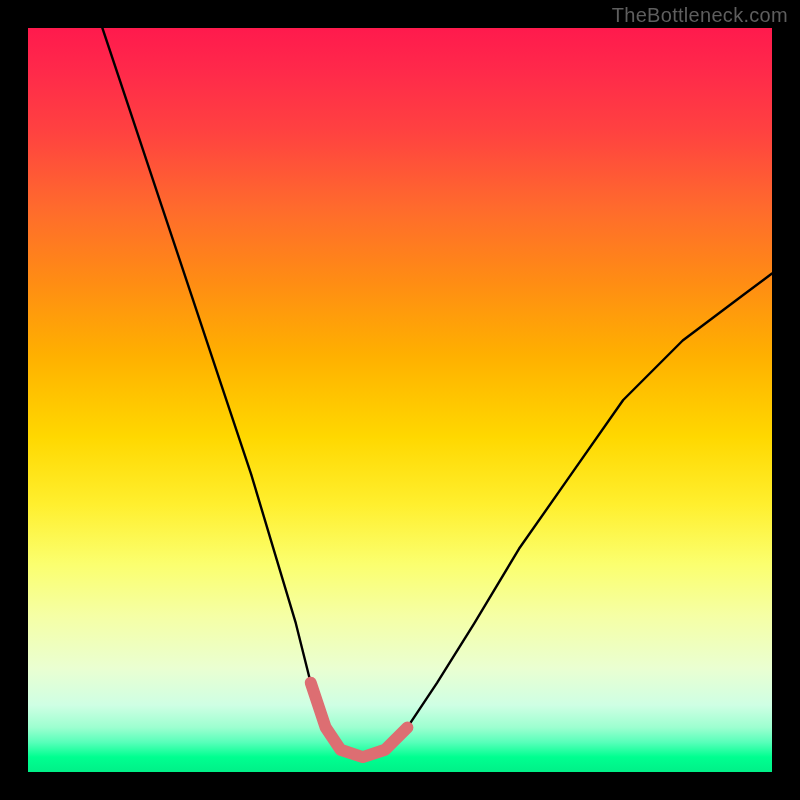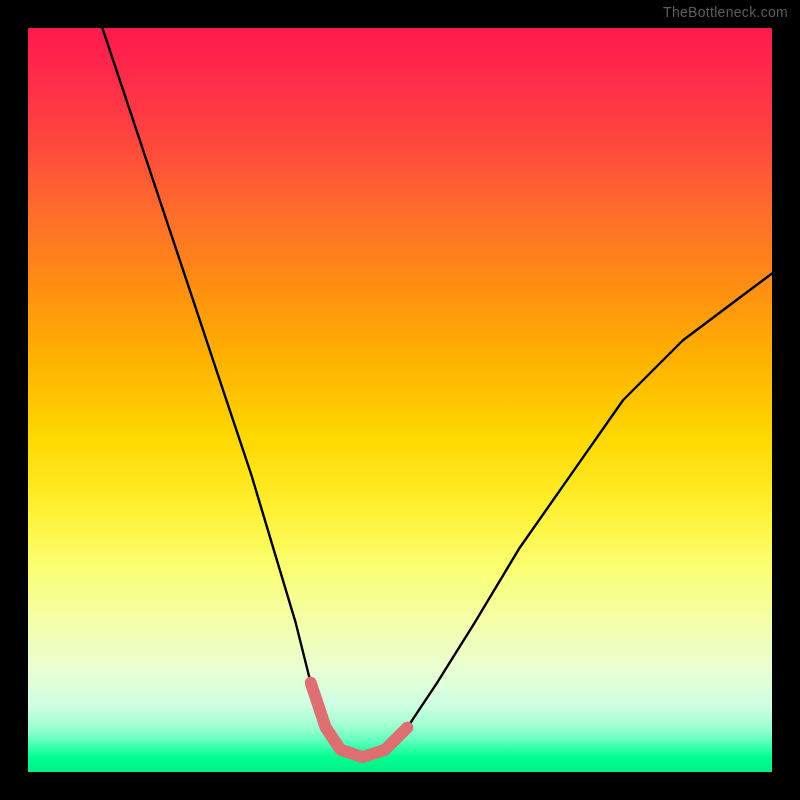--- a/index.html
+++ b/index.html
@@ -43,21 +43,21 @@
       #58ffba 96%,
       #00ff90 98%,
       #00f088 100%
     );
   }
   .watermark {
     position: absolute;
     top: 4px;
     right: 12px;
     color: #5e5e5e;
-    font-size: 14px;
+    font-size: 20px;
     letter-spacing: 0.3px;
     font-weight: 500;
     user-select: none;
   }
   svg.curve {
     position: absolute;
     left: 0;
     top: 0;
     width: 744px;
     height: 744px;

